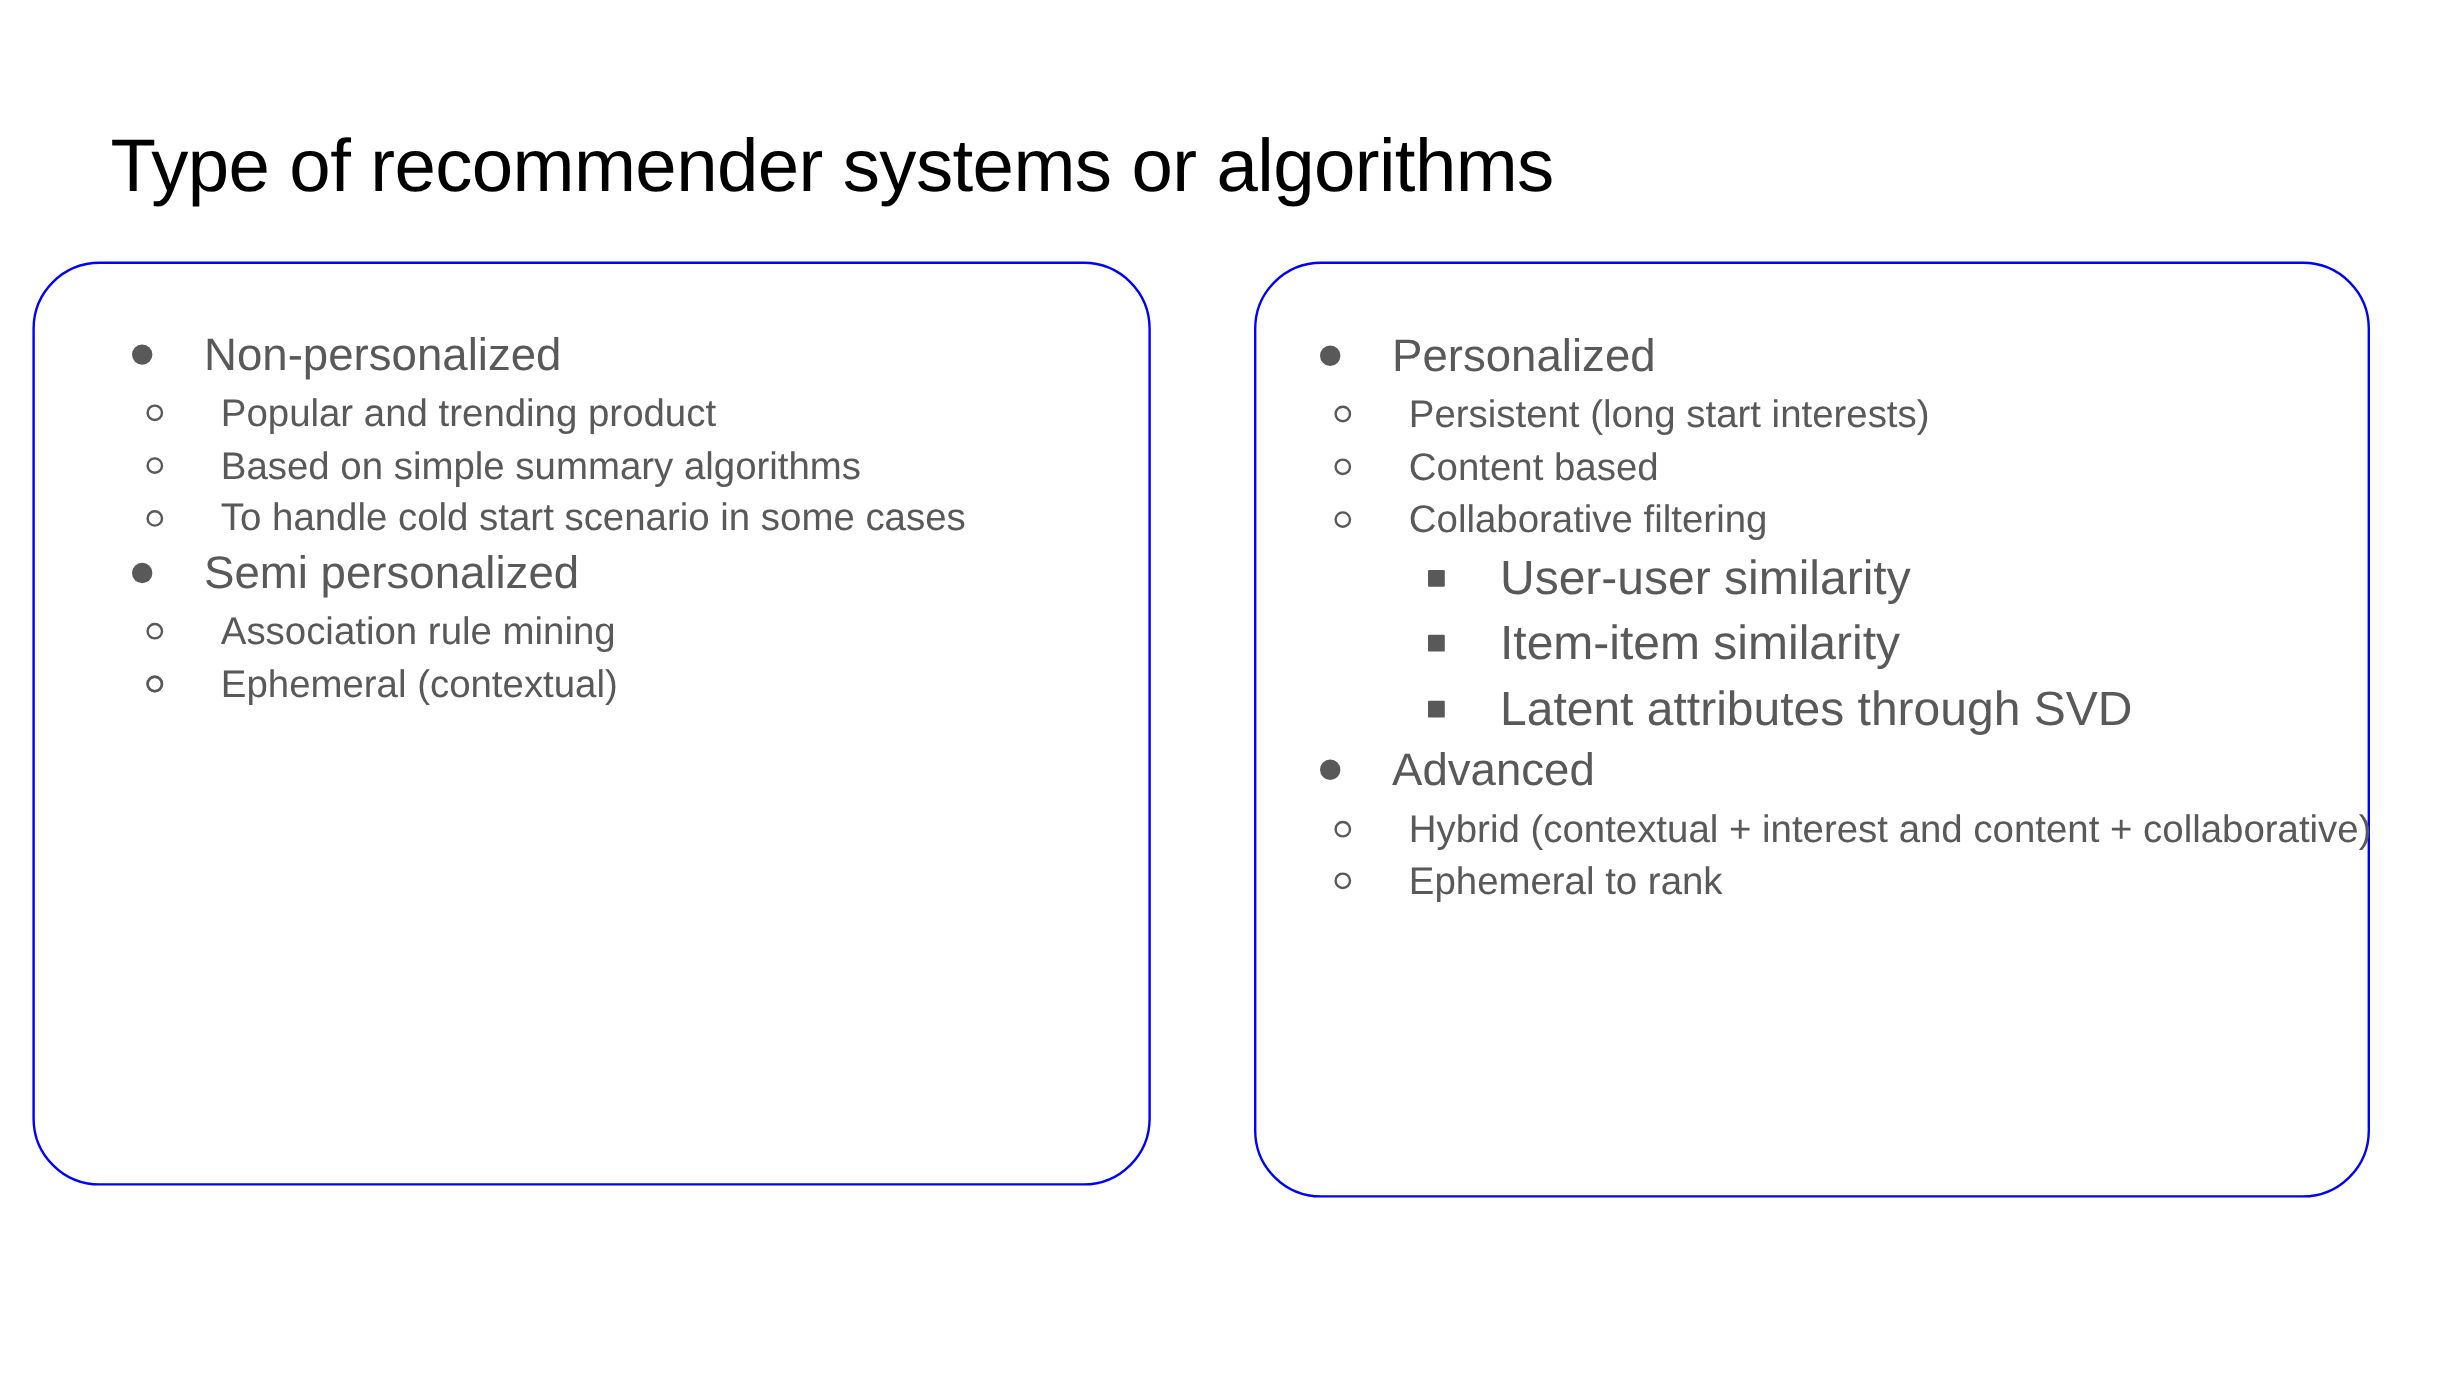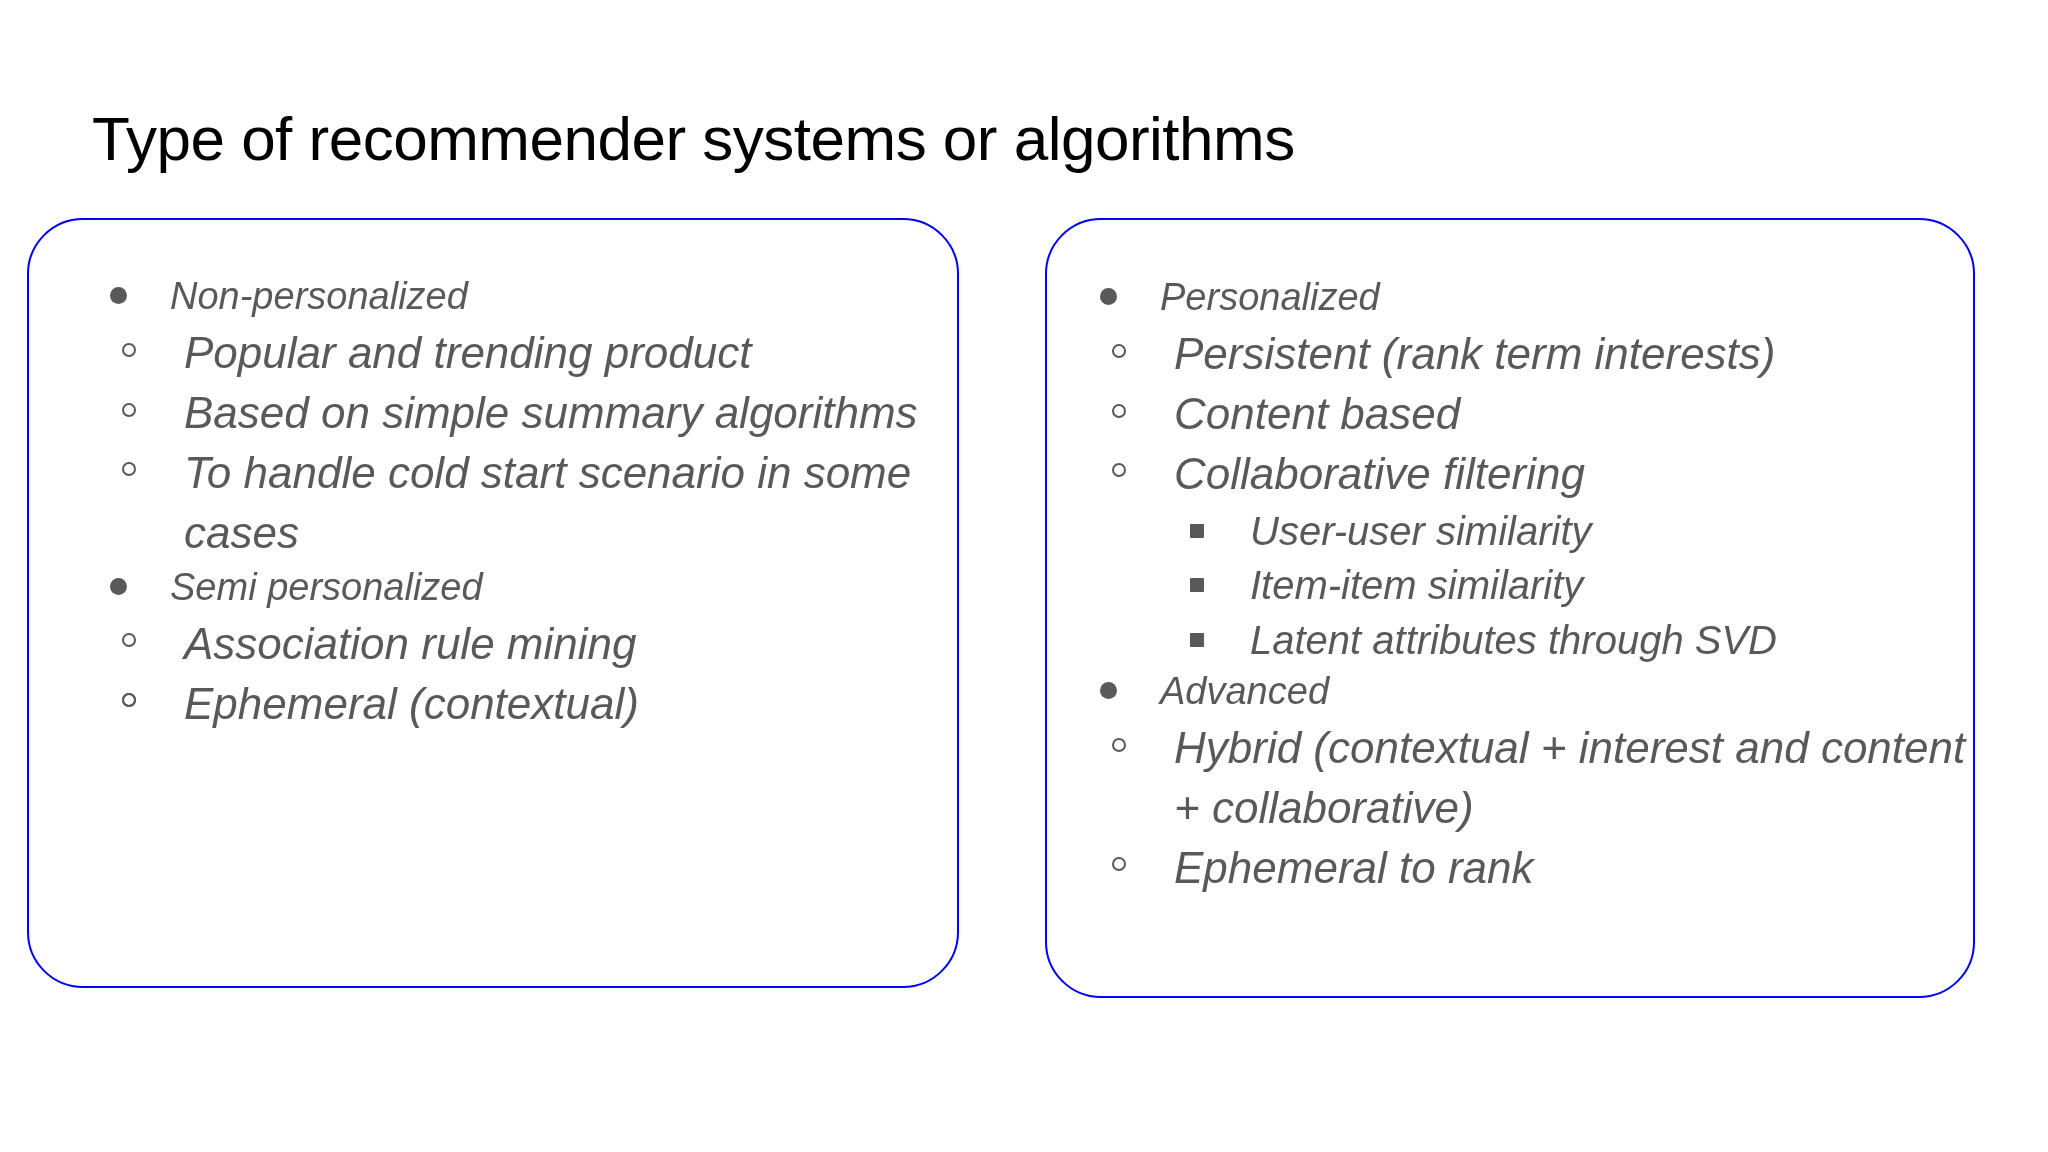--- a/index.html
+++ b/index.html
@@ -55,21 +55,20 @@
     left: 1045px;
     top: 218px;
     width: 930px;
     height: 780px;
   }
 
   
   .content-col {
     position: absolute;
     color: #595959;
-    font-style: italic;
   }
   #content-left {
     left: 92px;
     top: 272px;
     width: 880px;
   }
   #content-right {
     left: 1082px;
     top: 273px;
     width: 900px;
@@ -99,21 +98,21 @@
     left: 18px;
     top: 0.40em;
     width: 17px;
     height: 17px;
     border-radius: 50%;
     background: #595959;
   }
 
   
   li.l2 {
-    font-size: 44px;
+    font-size: 32px;
     line-height: 1.36;
     padding-left: 92px;
     margin-bottom: 0px;
   }
   li.l2 > .marker {
     position: absolute;
     left: 30px;
     top: 0.44em;
     width: 14px;
     height: 14px;
@@ -192,21 +191,21 @@
   </div>
 
   <div class="content-col" id="content-right">
     <ul class="lvl">
         <li class="bullet l1">
           <span class="marker"></span>
           <span class="label-text">Personalized</span>
         </li>
         <li class="bullet l2">
           <span class="marker"></span>
-          <span class="label-text">Persistent (rank term interests)</span>
+          <span class="label-text">Persistent (long start interests)</span>
         </li>
         <li class="bullet l2">
           <span class="marker"></span>
           <span class="label-text">Content based</span>
         </li>
         <li class="bullet l2">
           <span class="marker"></span>
           <span class="label-text">Collaborative filtering</span>
         </li>
         <li class="bullet l3">

